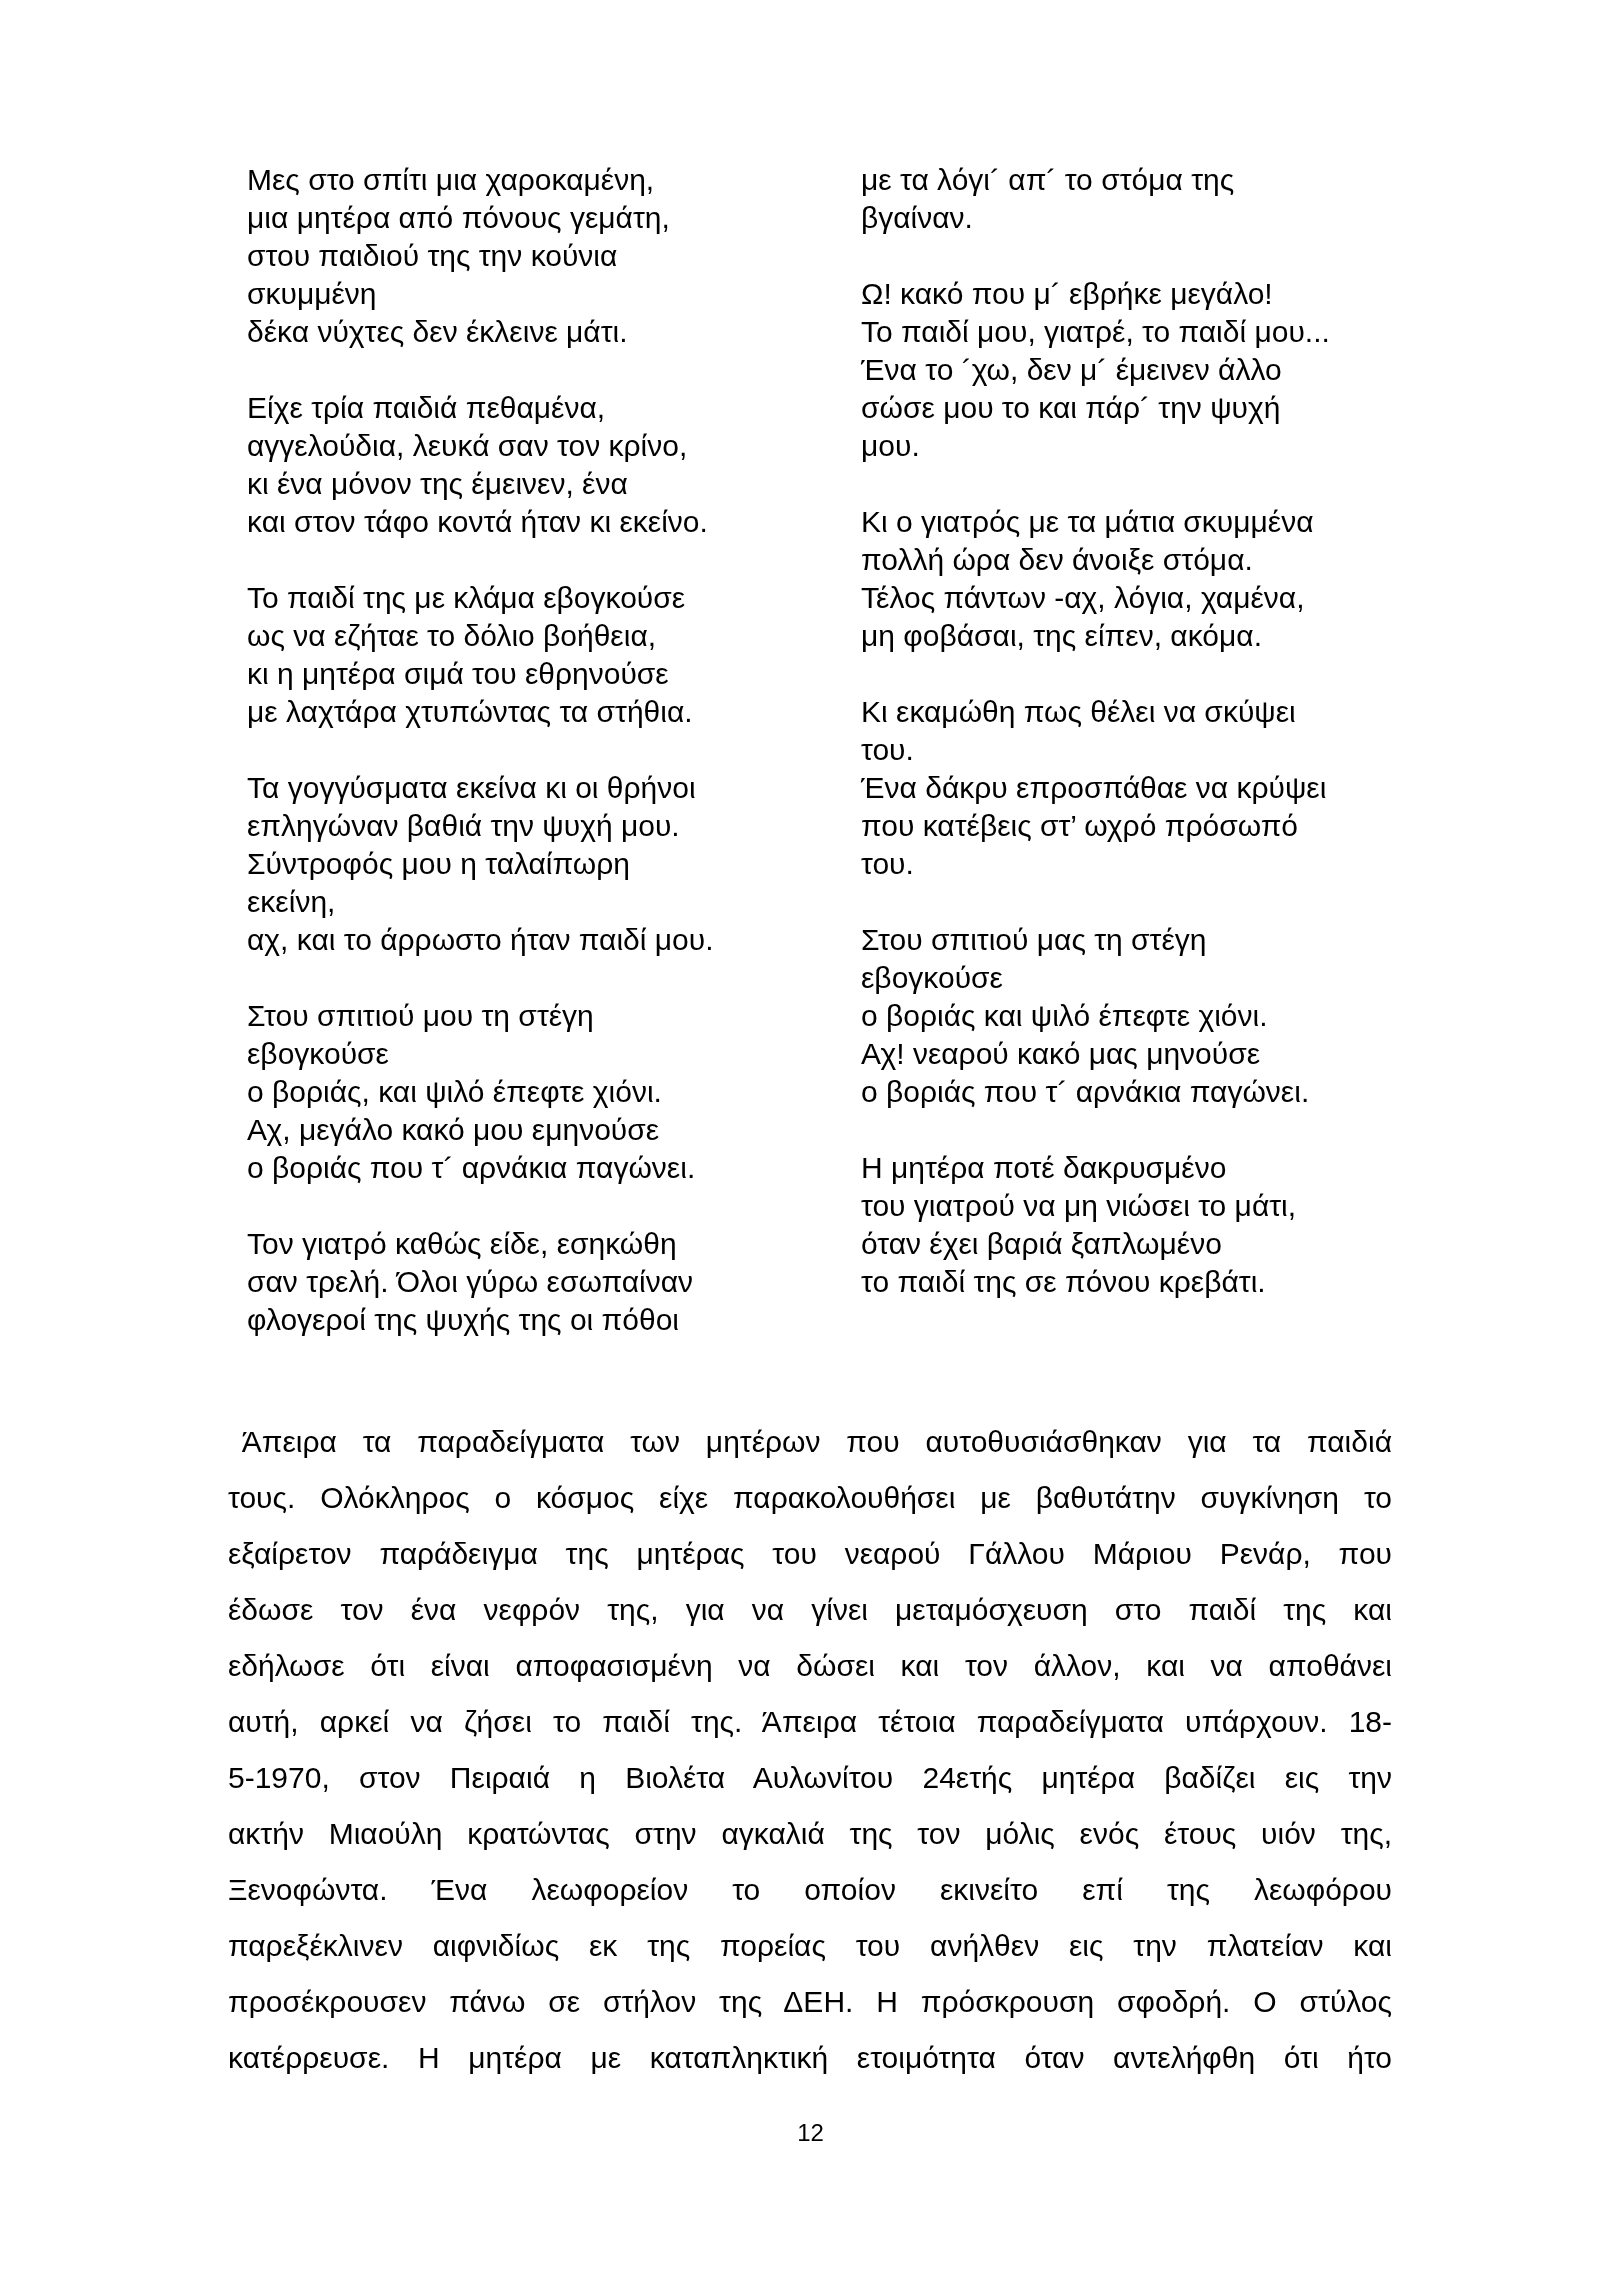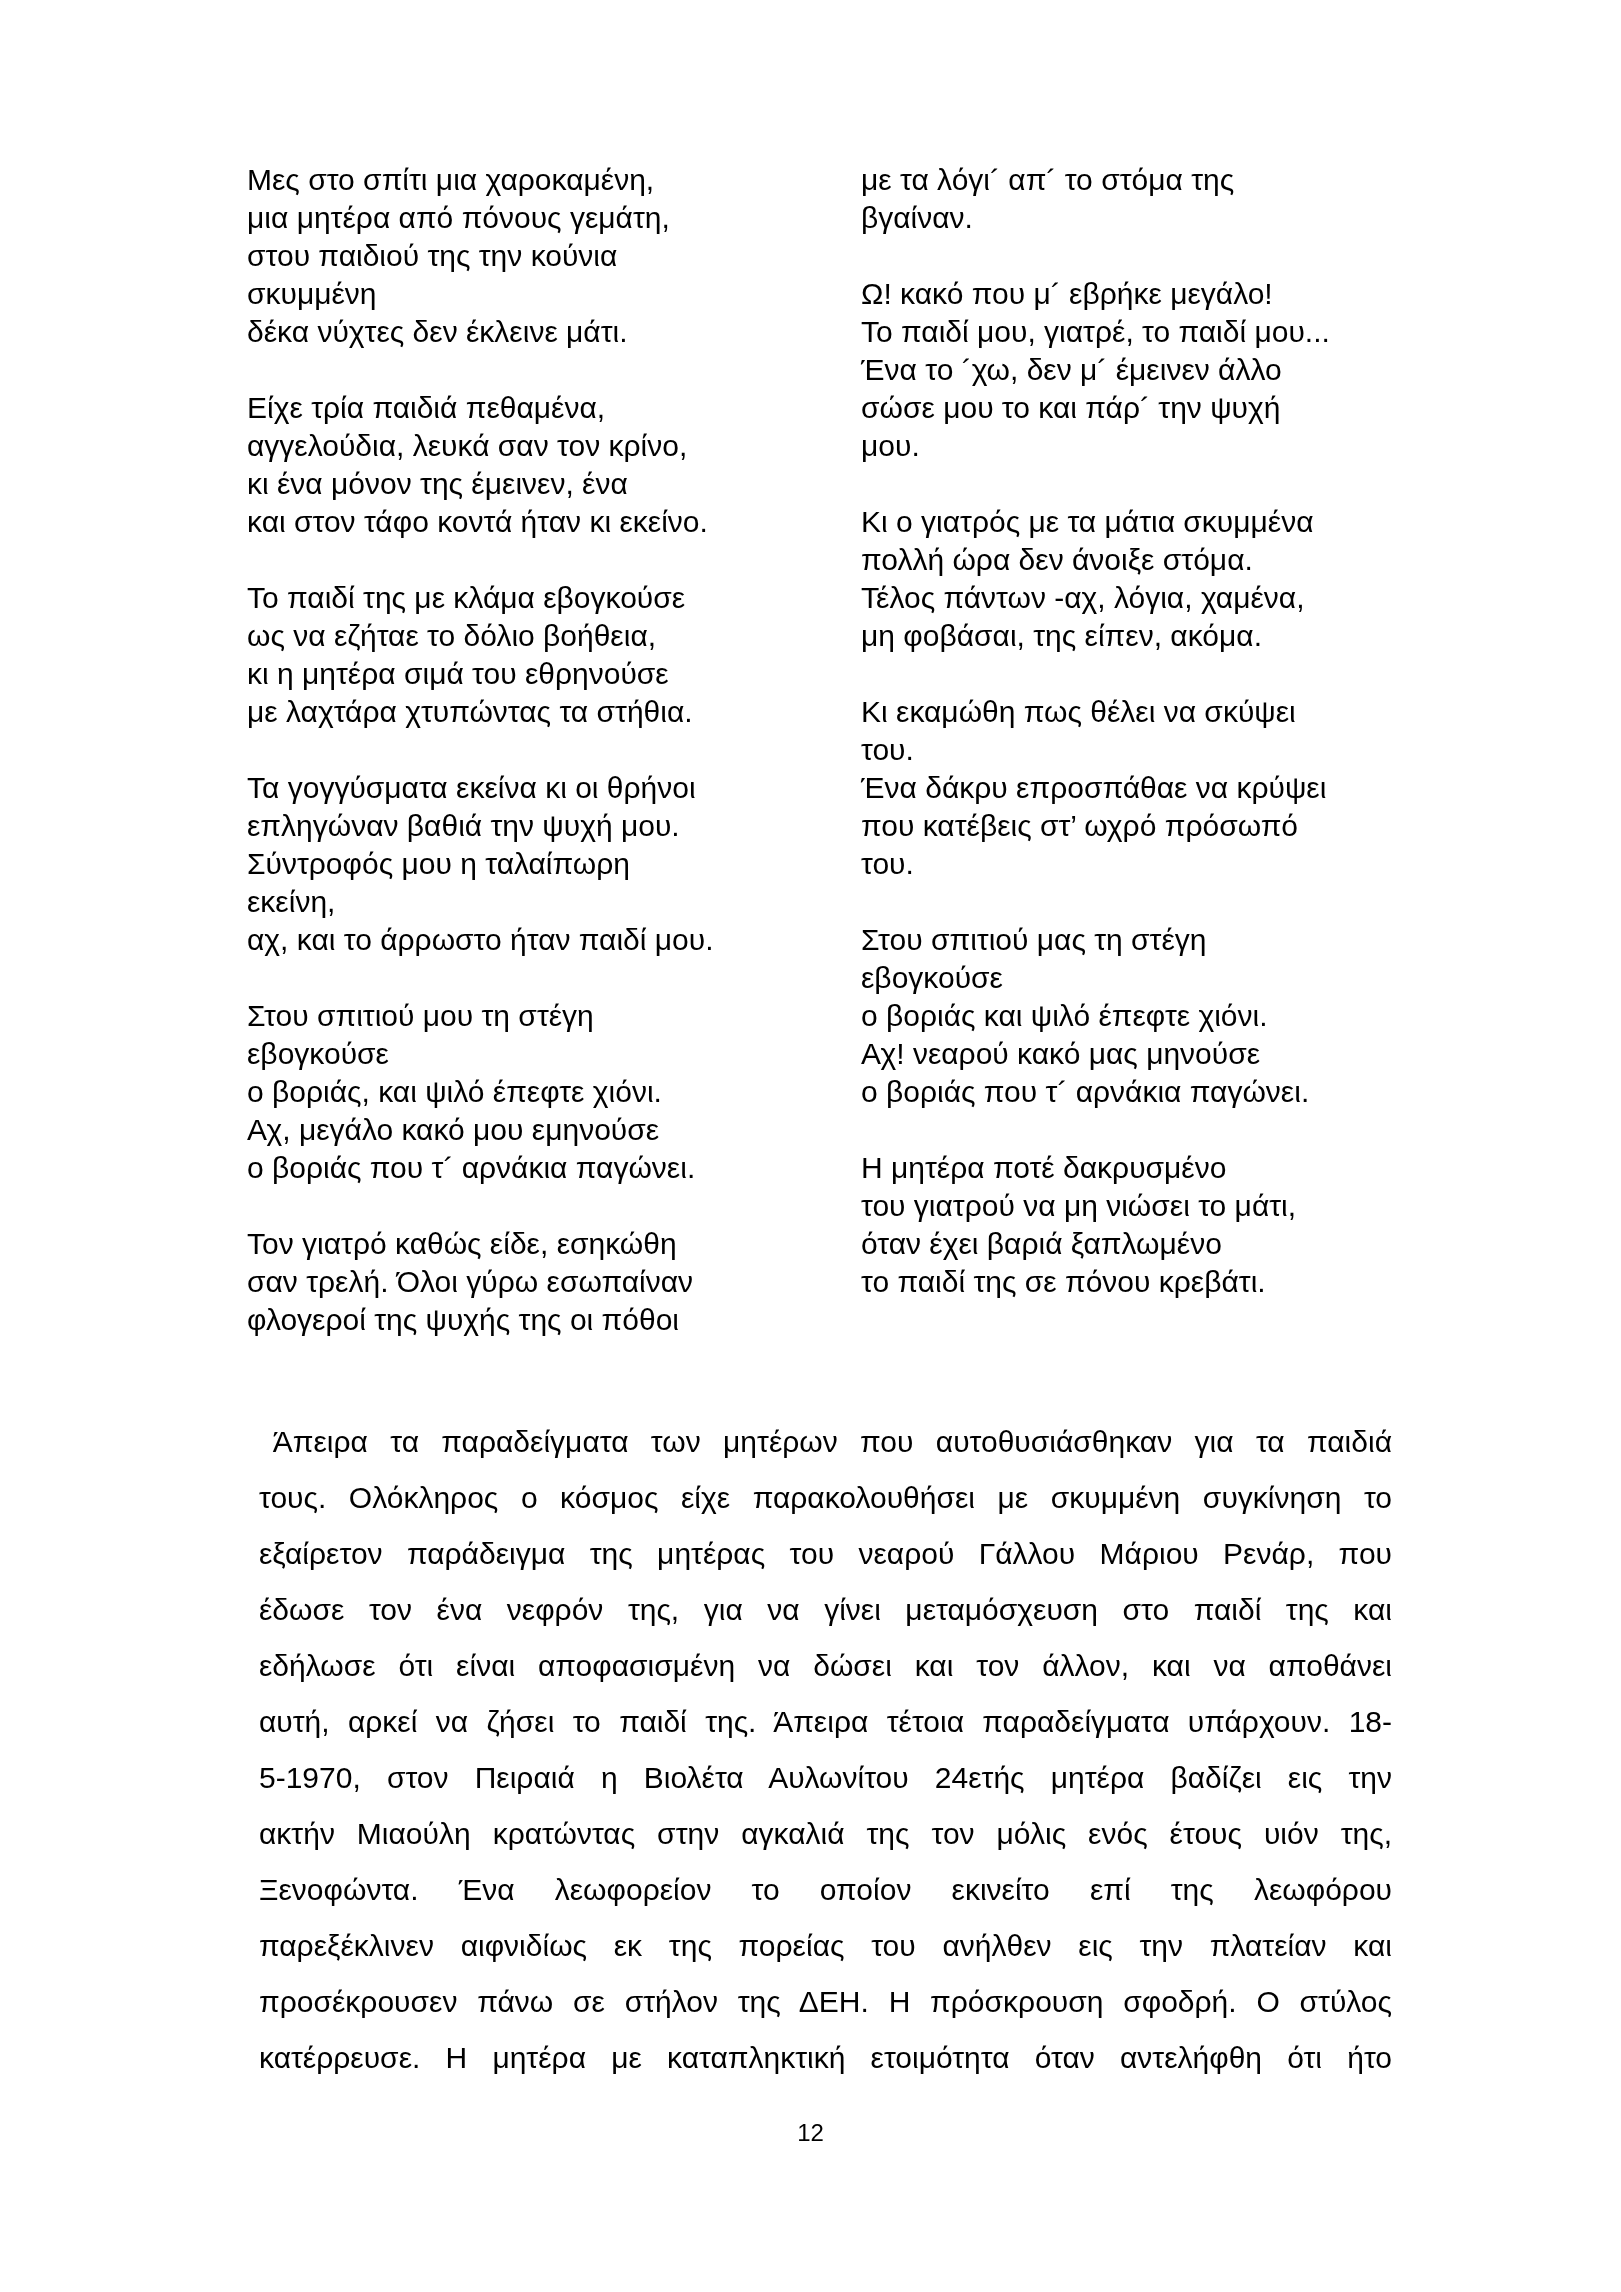--- a/index.html
+++ b/index.html
@@ -41,21 +41,20 @@
     position: absolute;
     top: 1414px;
     left: 228px;
     width: 1164px;
     font-size: 30px;
   }
   .para-line {
     line-height: 56px;
     text-align: justify;
     text-align-last: justify;
-    margin-left: 31px;
   }
   .para-line.first { text-indent: 13.7px; }
   .page-number {
     position: absolute;
     top: 2117px;
     left: 0;
     width: 100%;
     text-align: center;
     font-size: 24px;
     line-height: 31px;
@@ -141,21 +140,21 @@
         <div class="stanza">
           <div class="poem-line">Η μητέρα ποτέ δακρυσμένο</div>
           <div class="poem-line">του γιατρού να μη νιώσει το μάτι,</div>
           <div class="poem-line">όταν έχει βαριά ξαπλωμένο</div>
           <div class="poem-line">το παιδί της σε πόνου κρεβάτι.</div>
         </div>
       </div>
   </div>
   <div class="paragraph">
       <div class="para-line first">Άπειρα τα παραδείγματα των μητέρων που αυτοθυσιάσθηκαν για τα παιδιά</div>
-      <div class="para-line">τους. Ολόκληρος ο κόσμος είχε παρακολουθήσει με σκυμμένη συγκίνηση το</div>
+      <div class="para-line">τους. Ολόκληρος ο κόσμος είχε παρακολουθήσει με βαθυτάτην συγκίνηση το</div>
       <div class="para-line">εξαίρετον παράδειγμα της μητέρας του νεαρού Γάλλου Μάριου Ρενάρ, που</div>
       <div class="para-line">έδωσε τον ένα νεφρόν της, για να γίνει μεταμόσχευση στο παιδί της και</div>
       <div class="para-line">εδήλωσε ότι είναι αποφασισμένη να δώσει και τον άλλον, και να αποθάνει</div>
       <div class="para-line">αυτή, αρκεί να ζήσει το παιδί της. Άπειρα τέτοια παραδείγματα υπάρχουν. 18-</div>
       <div class="para-line">5-1970, στον Πειραιά η Βιολέτα Αυλωνίτου 24ετής μητέρα βαδίζει εις την</div>
       <div class="para-line">ακτήν Μιαούλη κρατώντας στην αγκαλιά της τον μόλις ενός έτους υιόν της,</div>
       <div class="para-line">Ξενοφώντα. Ένα λεωφορείον το οποίον εκινείτο επί της λεωφόρου</div>
       <div class="para-line">παρεξέκλινεν αιφνιδίως εκ της πορείας του ανήλθεν εις την πλατείαν και</div>
       <div class="para-line">προσέκρουσεν πάνω σε στήλον της ΔΕΗ. Η πρόσκρουση σφοδρή. Ο στύλος</div>
       <div class="para-line">κατέρρευσε. Η μητέρα με καταπληκτική ετοιμότητα όταν αντελήφθη ότι ήτο</div>

